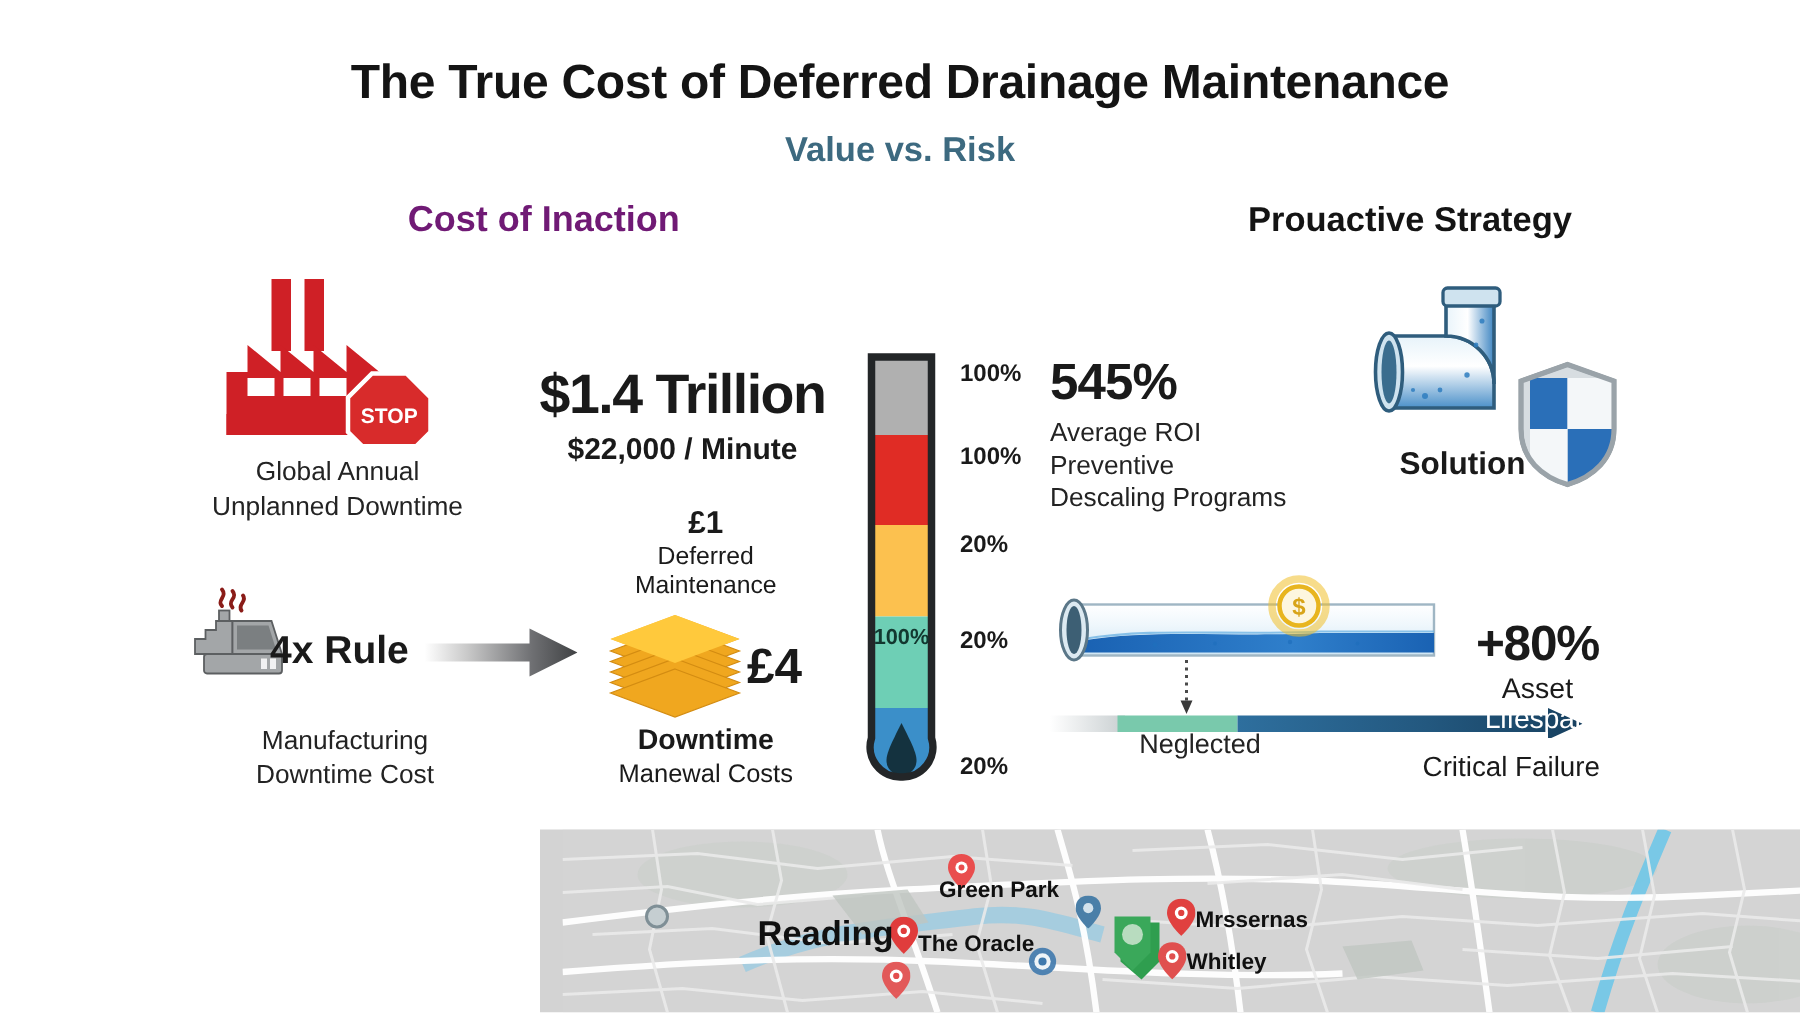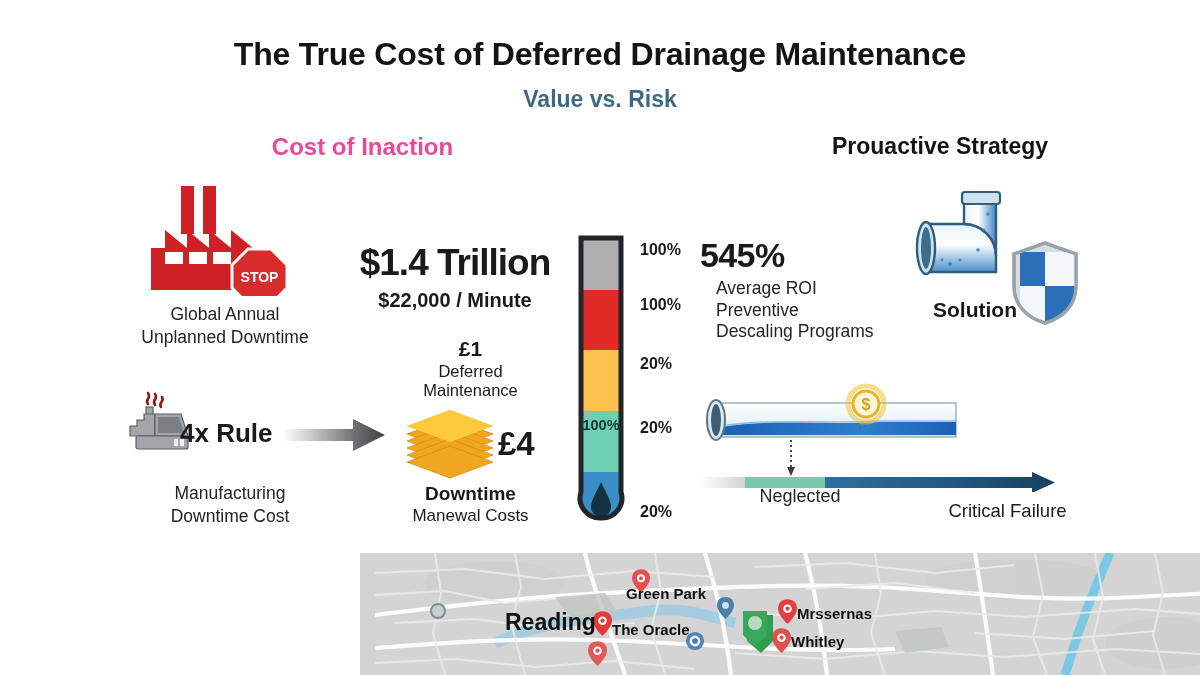--- a/index.html
+++ b/index.html
@@ -16,21 +16,21 @@
   #title {
     top:36px; left:0; width:1200px; text-align:center;
     font-size:32px; font-weight:bold; letter-spacing:-0.2px; color:#141414;
   }
   #subtitle {
     top:86px; left:0; width:1200px; text-align:center;
     font-size:23px; font-weight:bold; color:#3d6a80;
   }
   #head-left {
     top:133px; left:200px; width:325px; text-align:center;
-    font-size:24px; font-weight:bold; color:#ec4899;
+    font-size:24px; font-weight:bold; color:#701a75;
   }
   #head-right {
     top:133px; left:680px; width:520px; text-align:center;
     font-size:23px; font-weight:bold; color:#141414;
   }
 
   
   #factory-red { top:186px; left:145px; width:160px; height:110px; }
   #downtime-caption {
     top:303px; left:105px; width:240px; text-align:center;
@@ -71,21 +71,21 @@
   #tube { top:234px; left:577px; width:48px; height:288px; }
   #tube-inner-label {
     top:417px; left:578px; width:46px; text-align:center;
     font-size:14.5px; font-weight:bold; color:#12372f;
   }
   .tick { left:640px; font-size:16px; font-weight:bold; }
 
   
   #roi { top:238px; left:700px; width:210px; }
   #roi .v { font-size:34px; font-weight:bold; letter-spacing:-0.6px; line-height:1.05; }
-  #roi .t { font-size:17.5px; line-height:1.25; color:#232323; margin-top:4px;margin-left:16px; }
+  #roi .t { font-size:17.5px; line-height:1.25; color:#232323; margin-top:4px; }
 
   #pipe-elbow { top:190px; left:900px; width:130px; height:115px; }
   #shield { top:240px; left:1010px; width:70px; height:86px; }
   #solution-label { top:298px; left:905px; width:140px; text-align:center; font-size:21px; font-weight:bold; }
 
   #pipe-flat { top:395px; left:700px; width:260px; height:52px; }
   #coin-dollar { top:383px; left:845px; width:42px; height:42px; }
 
   #lifespan { top:412px; left:955px; width:140px; text-align:center; }
   #lifespan .v { font-size:33px; font-weight:bold; letter-spacing:-0.8px; line-height:1.05; }
@@ -333,20 +333,25 @@
     </svg>
   </div>
   <div class="abs" id="coin-dollar">
     <svg viewBox="0 0 42 42" width="42" height="42">
       <circle cx="21" cy="21" r="18" fill="none" stroke="#f0c02a" stroke-width="5" opacity=".55"></circle>
       <circle cx="21" cy="21" r="13" fill="#fdf6df" stroke="#e8b51f" stroke-width="3"></circle>
       <text x="21" y="27" font-family="Liberation Sans, sans-serif" font-size="16" font-weight="bold" fill="#d8a418" text-anchor="middle">$</text>
     </svg>
   </div>
 
+  <div class="abs" id="lifespan">
+    <div class="v">+80%</div>
+    <span class="t1">Asset</span>
+    <span class="t2">Lifespan</span>
+  </div>
 
   <div class="abs" id="dotted">
     <svg viewBox="0 0 10 38" width="10" height="38" style="margin-left:-4px">
       <line x1="5" y1="0" x2="5" y2="28" stroke="#4a4a4a" stroke-width="2" stroke-dasharray="2,3"></line>
       <polygon points="1,27 9,27 5,36" fill="#3a3a3a"></polygon>
     </svg>
   </div>
 
   <div class="abs" id="grad-bar">
     <svg viewBox="0 0 355 20" width="355" height="20">

